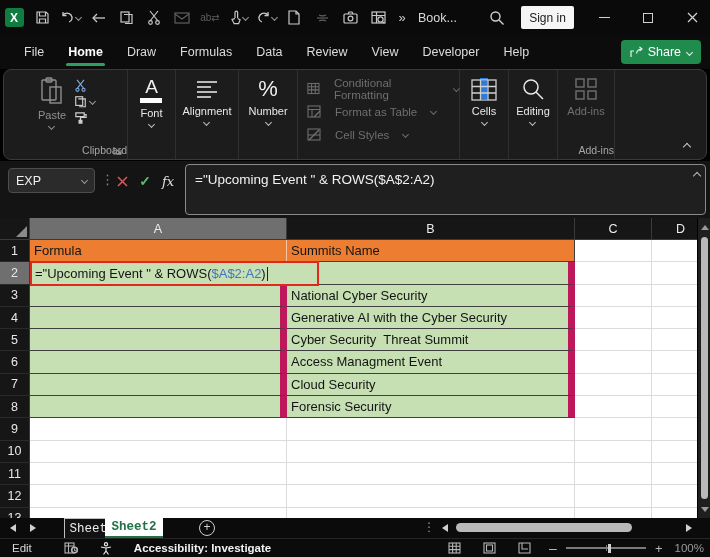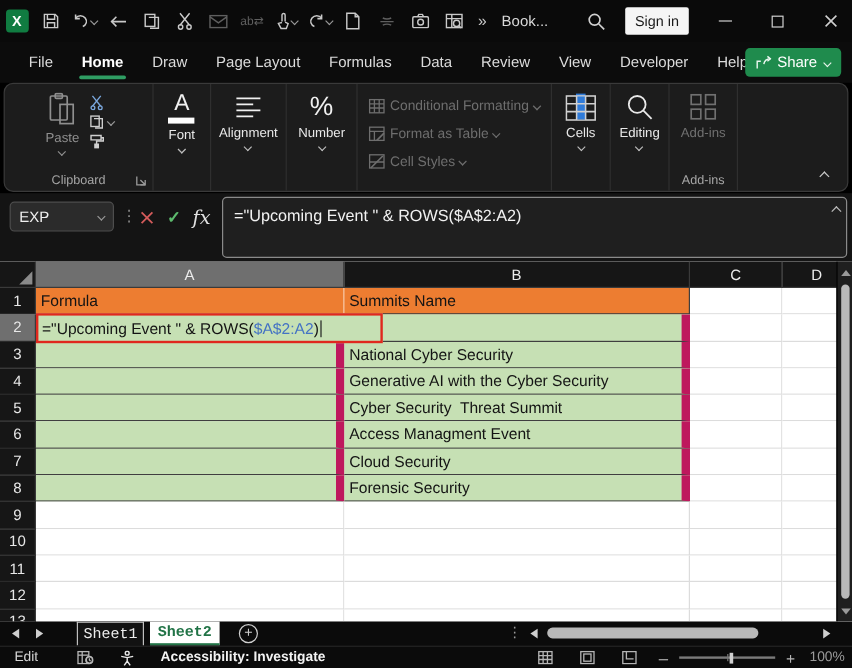--- a/index.html
+++ b/index.html
@@ -32,55 +32,55 @@
     border-radius:2px; background:#2f9e63; }
   #share-btn { position:absolute; right:9px; top:5px; height:24px; background:#1f8b4d; border-radius:4px;
     color:#fff; font-size:12.5px; display:flex; align-items:center; gap:5px; padding:0 9px; }
   #share-btn .tchv { border-color:#e8f5ec; }
 
   
   #ribbon { position:absolute; top:69px; left:3px; width:704px; height:91px; background:#1c1c1c;
     border:1px solid #3a3a3a; border-radius:8px; display:flex; overflow:hidden; }
   .rgroup { position:relative; border-right:1px solid #2f2f2f; display:flex; flex-direction:column;
     align-items:center; padding-top:7px; flex:0 0 auto; }
-  .glabel { position:absolute; bottom:3px; width:100%; text-align:center; font-size:10.5px; color:#a6a6a6; }
+  .glabel { position:absolute; bottom:3px; width:100%; text-align:right; font-size:10.5px; color:#a6a6a6; }
   .bigbtn { display:flex; flex-direction:column; align-items:center; color:#e8e8e8; }
   .bigbtn .blabel { font-size:11px; margin-top:4px; }
   .chv { width:5px; height:5px; border-right:1.3px solid #bdbdbd; border-bottom:1.3px solid #bdbdbd;
     transform:rotate(45deg); display:inline-block; margin-top:3px; }
   .fontA { font-size:19px; line-height:19px; color:#f0f0f0; font-weight:400; }
   .abar { width:22px; height:4.5px; background:#fdfdfd; margin-top:2px; }
   .pctsym { font-size:22px; line-height:24px; color:#f0f0f0; }
   #g-clip { width:124px; }
   #clip-flex { display:flex; gap:8px; }
   #paste-col { display:flex; flex-direction:column; align-items:center; color:#8f8f8f; margin-left:2px; }
   #paste-col .blabel { font-size:11px; margin-top:2px; color:#8f8f8f; }
   #paste-col .chv { border-color:#8f8f8f; }
   #clip-mini { display:flex; flex-direction:column; gap:3px; padding-top:2px; }
   .miniico { display:flex; align-items:center; gap:2px; }
   #g-font { width:48px; } #g-align { width:63px; } #g-num { width:59px; }
   #g-styles { width:162px; align-items:flex-start; }
-  .stylerow { display:flex; align-items:center; gap:4px; height:23px; padding-left:9px; color:#6e6e6e; font-size:11.5px; width:100%; }
+  .stylerow { display:flex; align-items:center; gap:14px; height:23px; padding-left:9px; color:#6e6e6e; font-size:11.5px; width:100%; }
   .stylerow .chv { border-color:#6e6e6e; margin-top:0; }
   #g-cells { width:49px; } #g-edit { width:49px; } #g-addins { width:57px; }
   #g-addins .blabel { color:#707070; }
   #ribbon-tail { flex:1; border-right:none; position:relative; }
   #ribbon-collapse { position:absolute; right:16px; bottom:9px; width:6px; height:6px;
     border-left:1.5px solid #c9c9c9; border-top:1.5px solid #c9c9c9; transform:rotate(45deg); }
 
   
   #fbar { position:absolute; top:161px; left:0; width:710px; height:57px; background:#141414; }
   #namebox { position:absolute; left:8px; top:7px; width:87px; height:25px; background:#2b2b2b;
     border:1px solid #4d4d4d; border-radius:4px; color:#f0f0f0; font-size:12.5px;
     display:flex; align-items:center; padding:0 7px; }
   #namebox .tchv { margin-left:auto; }
   #fbar-dots { position:absolute; left:101px; top:11px; color:#8a8a8a; font-size:13px; }
   .fbtn { position:absolute; top:9px; width:22px; height:22px; display:flex; align-items:center; justify-content:center; }
   #fx-check { color:#5dbb6e; font-size:14px; font-weight:bold; }
-  #fx-label { color:#e0e0e0; font-family:"DejaVu Serif", serif; font-style:italic; font-size:16px; }
+  #fx-label { color:#e0e0e0; font-family:"DejaVu Serif", serif; font-style:italic; font-size:13px; }
   #finput { position:absolute; left:185px; top:3px; width:521px; height:51px; background:#1f1f1f;
     border:1px solid #8a8a8a; border-radius:4px; color:#f2f2f2; font-size:13.5px;
     padding:7px 9px; white-space:pre; }
   #fbar-expand { position:absolute; right:10px; top:12px; width:6px; height:6px;
     border-left:1.5px solid #bbb; border-top:1.5px solid #bbb; transform:rotate(45deg); }
 
   
   #grid { position:absolute; top:218px; left:0; width:710px; height:300px; background:#fff; overflow:hidden; }
   #colhdrs { display:flex; height:22px; }
   .chdr { background:#161616; color:#ececec; font-size:12.5px; display:flex; align-items:center;
@@ -119,21 +119,21 @@
   
   #sheetbar { position:absolute; top:518px; left:0; width:710px; height:20px; background:#0b0b0b; }
   #sb-left { position:absolute; left:10px; top:6px; border-top:4.5px solid transparent;
     border-bottom:4.5px solid transparent; border-right:6px solid #cfcfcf; }
   #sb-right { position:absolute; left:30px; top:6px; border-top:4.5px solid transparent;
     border-bottom:4.5px solid transparent; border-left:6px solid #cfcfcf; }
   .sheettab { position:absolute; top:0; height:20px; display:flex; align-items:center; justify-content:center;
     font-size:12.5px;font-family:Liberation Mono, monospace; }
   #tab-sheet1 { left:64px; width:56px; background:#121212; color:#ececec;
     border:1px solid #bfbfbf; border-bottom:none; }
-  #tab-sheet2 { left:125px; width:58px; background:#fff; color:#217346; font-weight:bold;
+  #tab-sheet2 { left:105px; width:58px; background:#fff; color:#217346; font-weight:bold;
     border-bottom:2.5px solid #217346; }
   #addsheet { position:absolute; left:199px; top:2px; width:16px; height:16px; border:1.4px solid #cfcfcf;
     border-radius:50%; color:#cfcfcf; font-size:12px; line-height:13px; text-align:center; }
   #sb-dots { position:absolute; left:423px; top:2px; color:#9a9a9a; font-size:12px; }
   #hs-left { position:absolute; left:442px; top:6px; border-top:4.5px solid transparent;
     border-bottom:4.5px solid transparent; border-right:6px solid #cfcfcf; }
   #hthumb { position:absolute; left:456px; top:5px; width:176px; height:9px; background:#b9b9b9; border-radius:5px; }
   #hs-right { position:absolute; left:686px; top:6px; border-top:4.5px solid transparent;
     border-bottom:4.5px solid transparent; border-left:6px solid #cfcfcf; }
 
@@ -261,21 +261,20 @@
     <svg width="11" height="11" viewBox="0 0 11 11" stroke="#d0d0d0" stroke-width="1.3">
         <path d="M1 1l9 9M10 1l-9 9"></path>
       </svg>
   </div>
 </div>
 
 <div id="tabrow">
   <div class="rtab">File</div>
   <div class="rtab active">Home</div>
   <div class="rtab">Draw</div>
-  <div class="rtab">Page Layout</div>
   <div class="rtab">Formulas</div>
   <div class="rtab">Data</div>
   <div class="rtab">Review</div>
   <div class="rtab">View</div>
   <div class="rtab">Developer</div>
   <div class="rtab">Help</div>
   <div id="share-btn">
     <svg width="13" height="12" viewBox="0 0 13 12" fill="none" stroke="#eaf6ef" stroke-width="1.2">
         <path d="M1 11V5h3"></path>
         <path d="M6.5 7.5C7 4.5 9 3 12 3"></path>

